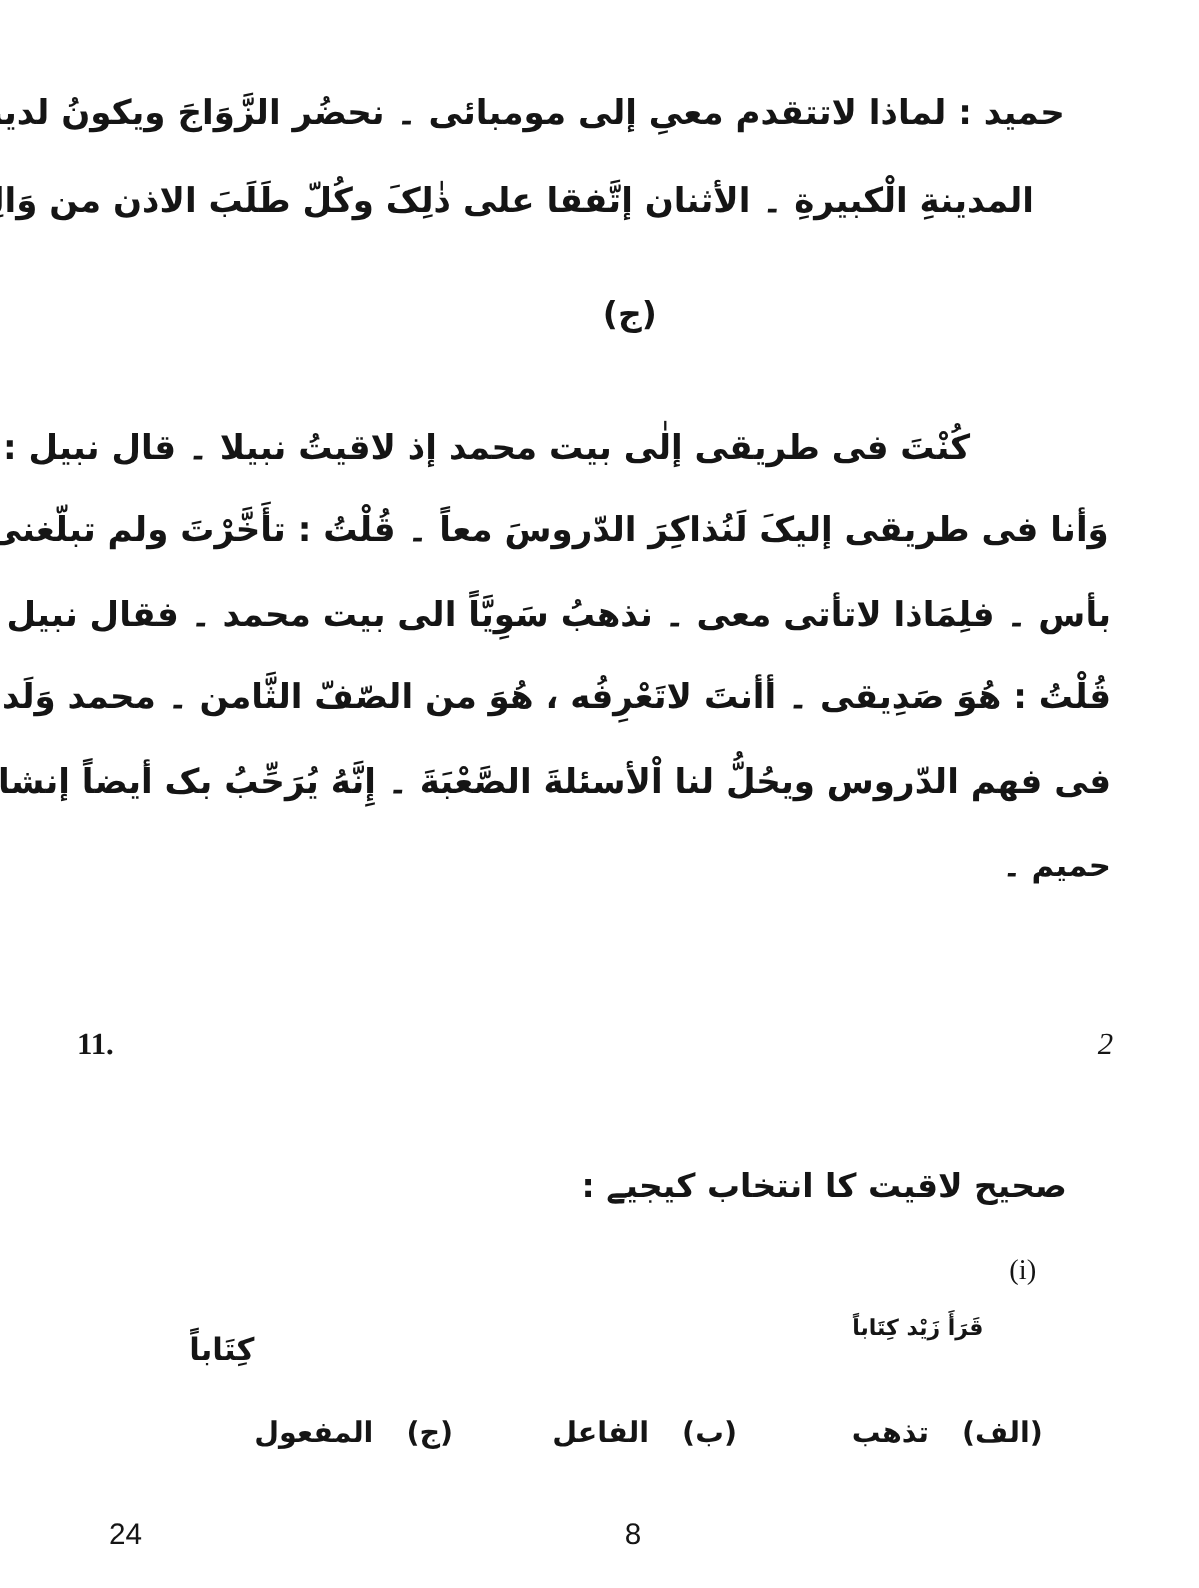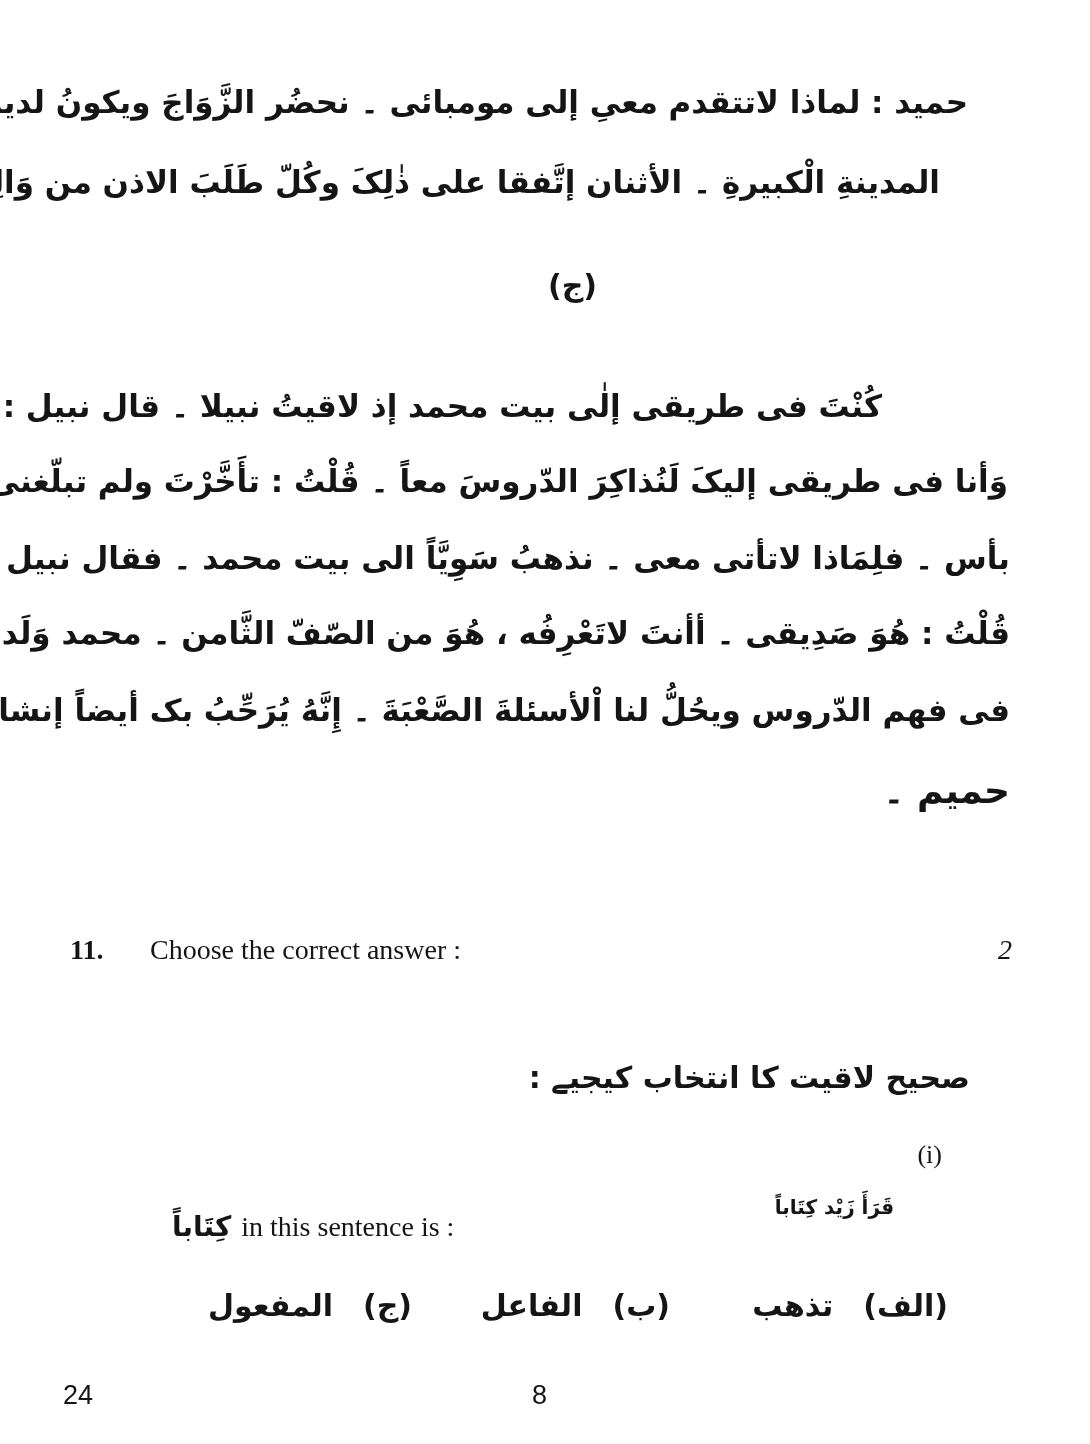--- a/index.html
+++ b/index.html
@@ -11,34 +11,35 @@
     margin:0 auto;
     overflow:hidden;
   }
   .abs{position:absolute;}
   .ar{
     font-family:"DejaVu Sans",sans-serif;
     font-weight:bold;
     direction:rtl;
     unicode-bidi:plaintext;
     white-space:nowrap;
-    font-size:30px;
+    font-size:26px;
     letter-spacing:0px;
   }
   .ar-sm{font-size:28px;}
   .en{
     font-family:"Liberation Serif",serif;
     font-size:28px;
     white-space:nowrap;
   }
   .en-bold{font-weight:bold;text-align:center;}
   .en-italic{font-style:italic;}
   .sans{
     font-family:"Liberation Sans","DejaVu Sans",sans-serif;
     font-size:27px;
+    margin-left:36px;
   }
   .opt-group{
     display:flex;
     direction:rtl;
     gap:30px;
     align-items:baseline;
   }
   .prompt-line{
     display:flex;
     align-items:flex-end;
@@ -54,35 +55,33 @@
   <div class="abs ar" style="top:84px;right:122px;font-size:31px;">حميد : لماذا لاتتقدم معىِ إلى مومبائى ۔ نحضُر الزَّوَاجَ ويكونُ لدينا وقت لمشاهدةِ تِلک</div>
   <div class="abs ar" style="top:164px;right:150px;font-size:31px;">المدينةِ الْكبيرةِ ۔ الأثنان إتَّفقا على ذٰلِکَ وكُلّ طَلَبَ الاذن من وَالِدَيْه ۔</div>
 
   <div class="abs ar" style="top:268px;left:548px;font-size:30px;">(ج)</div>
 
   <div class="abs ar" style="top:388px;right:208px;font-size:31px;">كُنْتَ فى طريقى إلٰى بيت محمد إذ لاقيتُ نبيلا ۔ قال نبيل : أينَ تذهبُ ياسعيدُ؟</div>
   <div class="abs ar" style="top:463px;right:82px;font-size:31px;">وَأنا فى طريقى إليکَ لَنُذاكِرَ الدّروسَ معاً ۔ قُلْتُ : تأَخَّرْتَ ولم تبلّغنى مقدَّماً بذٰلکَ ۔ فلا</div>
   <div class="abs ar" style="top:540px;right:80px;font-size:31px;">بأس ۔ فلِمَاذا لاتأتى معى ۔ نذهبُ سَوِيَّاً الى بيت محمد ۔ فقال نبيل :    مَنْ مُحَمَّد هٰذا؟</div>
   <div class="abs ar" style="top:615px;right:80px;font-size:31px;">قُلْتُ : هُوَ صَدِيقى ۔ أأنتَ لاتَعْرِفُه ، هُوَ من الصّفّ الثَّامن ۔ محمد وَلَد ذكىّ ۔ سوف يُساعدنا</div>
   <div class="abs ar" style="top:692px;right:80px;font-size:31px;">فى فهم الدّروس ويحُلُّ لنا اْلأسئلةَ الصَّعْبَةَ ۔ إِنَّهُ يُرَحِّبُ بک أيضاً إنشاءَ اللّٰهُ ۔  هُوَ صَدِيق لى</div>
-  <div class="abs ar" style="top:770px;right:80px;font-size:36px;">حميم ۔</div>
+  <div class="abs ar" style="top:770px;right:80px;font-size:28px;">حميم ۔</div>
 
   <div class="abs en en-bold" style="top:934px;left:70px;">11.</div>
-  <div class="abs en" style="top:934px;left:150px;">Choose the correct answer :</div>
   <div class="abs en en-italic" style="top:934px;right:78px;">2</div>
 
 
   <div class="abs ar" style="top:1060px;right:120px;font-size:30px;">صحیح لاقيت کا انتخاب کیجیے :</div>
 
   <div class="abs en" style="top:1140px;right:148px;font-size:26px;">(i)</div>
   <div class="abs ar" style="top:1195px;right:196px;font-size:20px;">قَرَأَ زَيْد كِتَاباً</div>
 
   <div class="abs prompt-line" style="top:1210px;left:172px;">
     <span class="ar ar-sm">كِتَاباً</span>
-    <span class="en">in  this  sentence is :</span>
   </div>
 
   <div class="abs opt-group" style="top:1288px;right:142px;">
     <span class="ar">(الف)</span>
     <span class="ar">تذهب</span>
   </div>
   <div class="abs opt-group" style="top:1288px;right:420px;">
     <span class="ar">(ب)</span>
     <span class="ar">الفاعل</span>
   </div>

